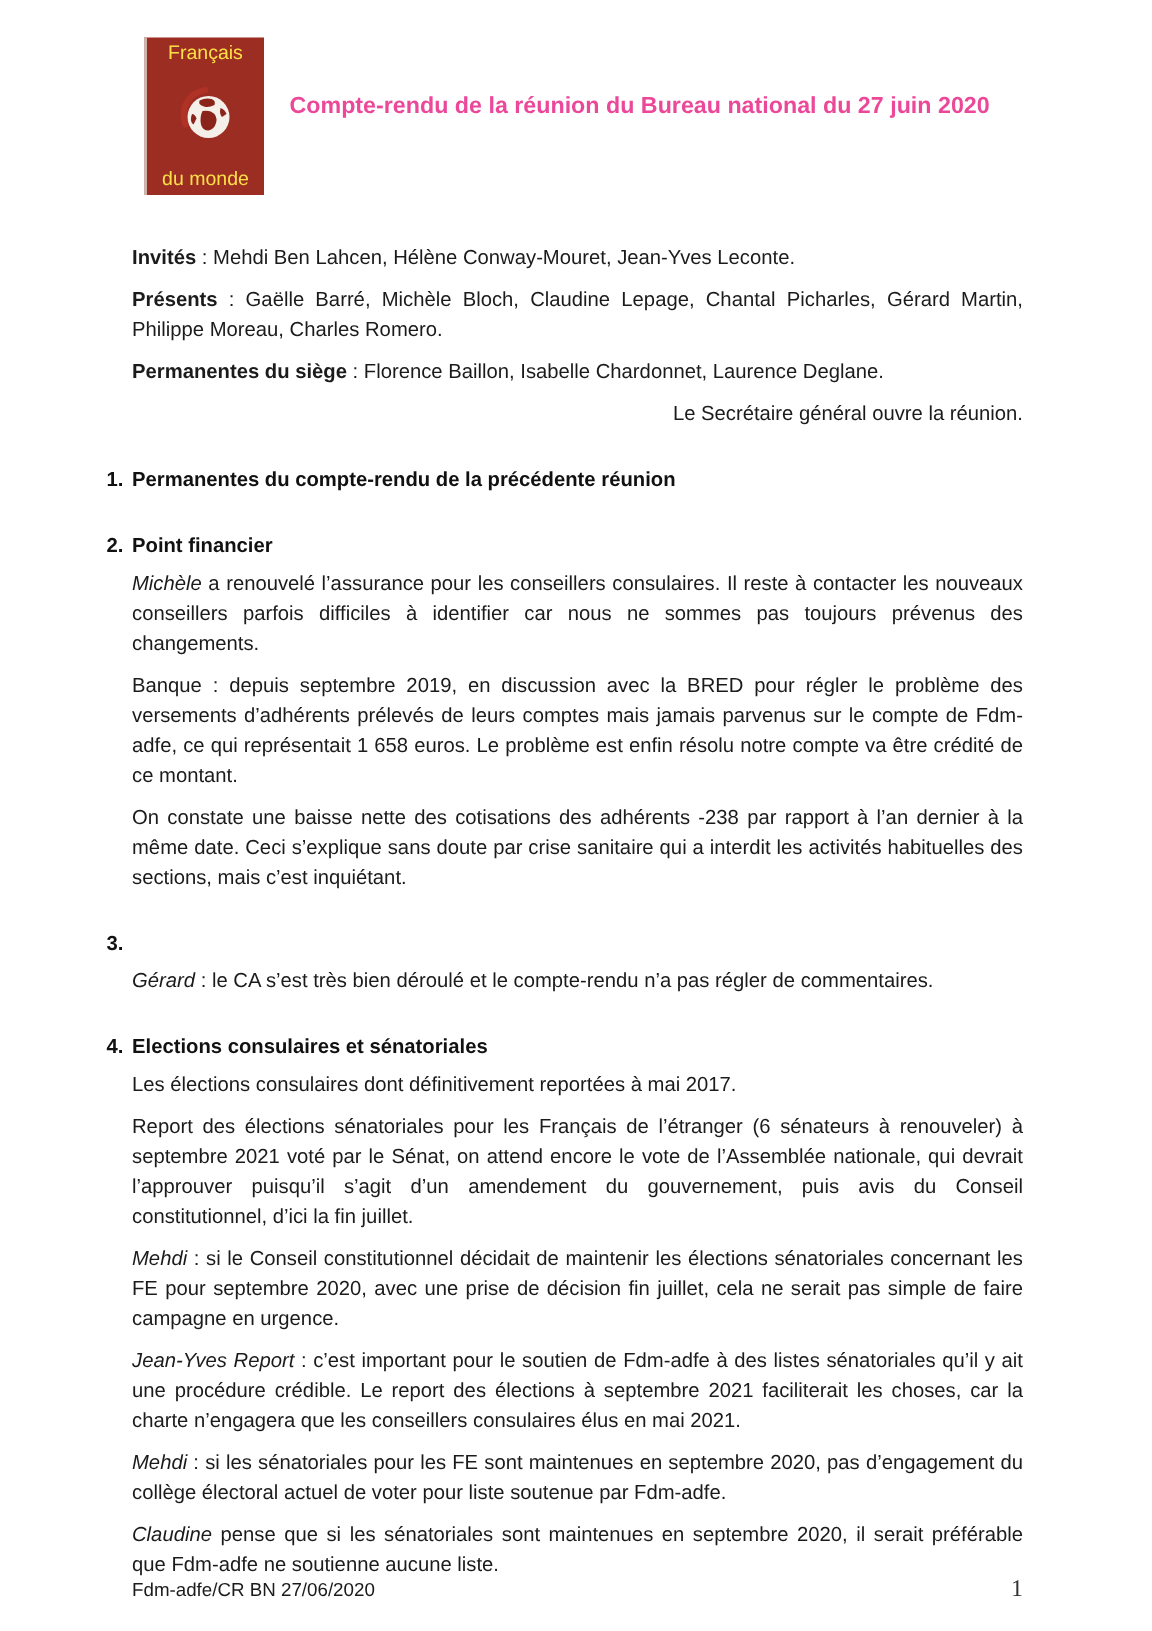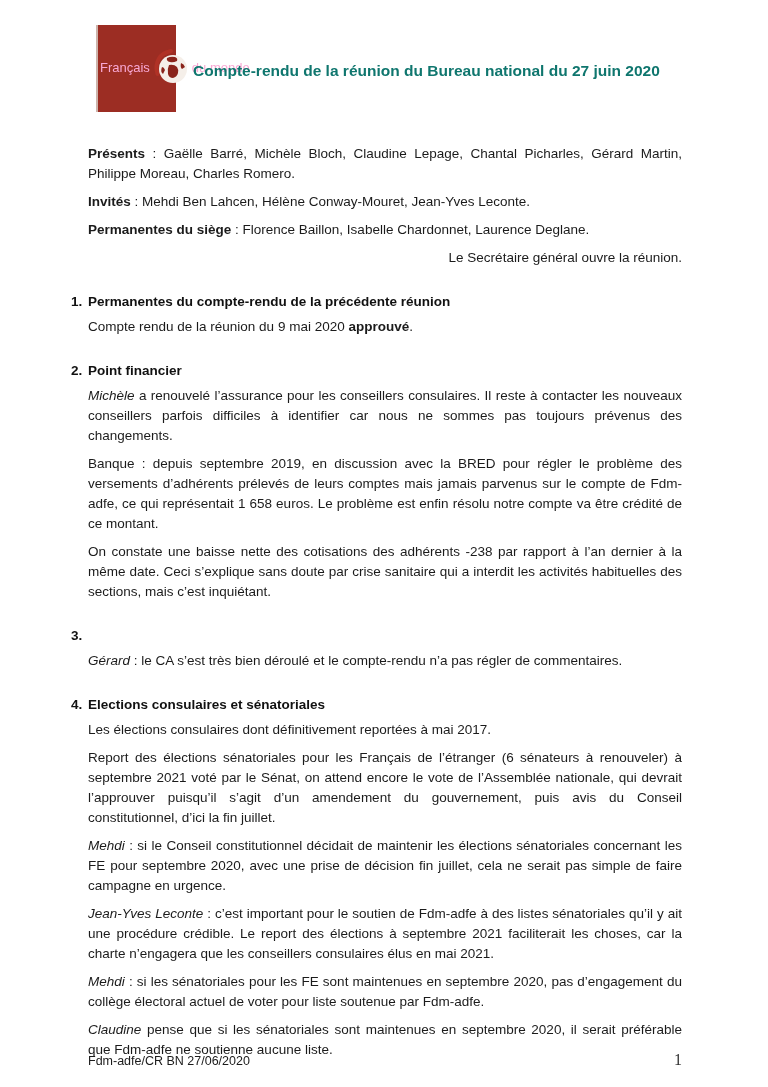--- a/index.html
+++ b/index.html
@@ -11,36 +11,36 @@
     background: #ffffff;
     font-family: "Liberation Sans", sans-serif;
     color: #1b1b1b;
     overflow: hidden;
   }
   .content { padding: 25px 86px 0 88px; }
 
   
   .doc-header { display: flex; align-items: flex-start; margin-left: 8px; }
   .logo {
-    width: 80px; height: 87px;
+    width: 80px; height: 105px;
     background: #9c2d23;
-    color: #f9a8d4;
-    display: flex; flex-direction: row;
+    color: #fde047;
+    display: flex; flex-direction: column;
     align-items: center; justify-content: space-between;
     padding: 3px 2px 4px 2px;
     font-size: 13px;
     line-height: 14px;
     border-left: 2px solid #cdb3ab;
     flex: 0 0 auto;
   }
   .logo .logo-line { white-space: nowrap; }
   .logo svg { display: block; }
   .titles { margin-left: 17px; padding-top: 9px; }
   .titles h1 { font-size: 15.5px; font-weight: bold; color: #111; }
-  .titles h2 { font-size: 15.5px; font-weight: bold; color: #0f766e; margin-top: 28px; }
+  .titles h2 { font-size: 15.5px; font-weight: bold; color: #ec4899; margin-top: 28px; }
 
   
   .intro { margin-top: 32px; }
   p.para {
     font-size: 13.5px;
     line-height: 20px;
     text-align: justify;
     margin-bottom: 8px;
   }
   p.opening { margin-top: 4px; text-align: right; }
@@ -93,36 +93,33 @@
           </svg>
         </span>
         <span class="logo-line">du monde</span>
       </div>
       <div class="titles">
         <h2>Compte-rendu de la réunion du Bureau national du 27 juin 2020</h2>
       </div>
     </header>
 
     <div class="intro" id="intro">
+        <p class="para"><strong>Invités</strong><span> : Mehdi Ben Lahcen, Hélène Conway-Mouret, Jean-Yves Leconte.</span></p>
         <p class="para"><strong>Présents</strong><span> : Gaëlle Barré, Michèle Bloch, Claudine Lepage, Chantal Picharles, Gérard Martin, Philippe Moreau, Charles Romero.</span></p>
-        <p class="para"><strong>Invités</strong><span> : Mehdi Ben Lahcen, Hélène Conway-Mouret, Jean-Yves Leconte.</span></p>
         <p class="para"><strong>Permanentes du siège</strong><span> : Florence Baillon, Isabelle Chardonnet, Laurence Deglane.</span></p>
       </div>
 
     <p class="para opening">Le Secrétaire général ouvre la réunion.</p>
 
     <ol class="sections" id="sections">
         <li>
           <section class="topic">
             <div class="sec-head">
               <span class="sec-num">1.</span>
               <span>Permanentes du compte-rendu de la précédente réunion</span>
-            </div>
-            <div class="sec-paras">
-              <p class="para"><span>Compte rendu de la réunion du 9 mai 2020 </span><strong>approuvé</strong><span>.</span></p>
             </div>
           </section>
         </li>
         <li>
           <section class="topic">
             <div class="sec-head">
               <span class="sec-num">2.</span>
               <span>Point financier</span>
             </div>
             <div class="sec-paras">
@@ -145,21 +142,21 @@
         <li>
           <section class="topic">
             <div class="sec-head">
               <span class="sec-num">4.</span>
               <span>Elections consulaires et sénatoriales</span>
             </div>
             <div class="sec-paras">
               <p class="para"><span>Les élections consulaires dont définitivement reportées à mai 2017.</span></p>
               <p class="para"><span>Report des élections sénatoriales pour les Français de l’étranger (6 sénateurs à renouveler) à septembre 2021 voté par le Sénat, on attend encore le vote de l’Assemblée nationale, qui devrait l’approuver puisqu’il s’agit d’un amendement du gouvernement, puis avis du Conseil constitutionnel, d’ici la fin juillet.</span></p>
               <p class="para"><em>Mehdi</em><span> : si le Conseil constitutionnel décidait de maintenir les élections sénatoriales concernant les FE pour septembre 2020, avec une prise de décision fin juillet, cela ne serait pas simple de faire campagne en urgence.</span></p>
-              <p class="para"><em>Jean-Yves Leconte</em><span> : c’est important pour le soutien de Fdm-adfe à des listes sénatoriales qu’il y ait une procédure crédible. Le report des élections à septembre 2021 faciliterait les choses, car la charte n’engagera que les conseillers consulaires élus en mai 2021.</span></p>
+              <p class="para"><em>Jean-Yves Report</em><span> : c’est important pour le soutien de Fdm-adfe à des listes sénatoriales qu’il y ait une procédure crédible. Le report des élections à septembre 2021 faciliterait les choses, car la charte n’engagera que les conseillers consulaires élus en mai 2021.</span></p>
               <p class="para"><em>Mehdi</em><span> : si les sénatoriales pour les FE sont maintenues en septembre 2020, pas d’engagement du collège électoral actuel de voter pour liste soutenue par Fdm-adfe.</span></p>
               <p class="para"><em>Claudine</em><span> pense que si les sénatoriales sont maintenues en septembre 2020, il serait préférable que Fdm-adfe ne soutienne aucune liste.</span></p>
             </div>
           </section>
         </li>
       </ol>
 
   </div>
 
   <footer class="doc-footer">

